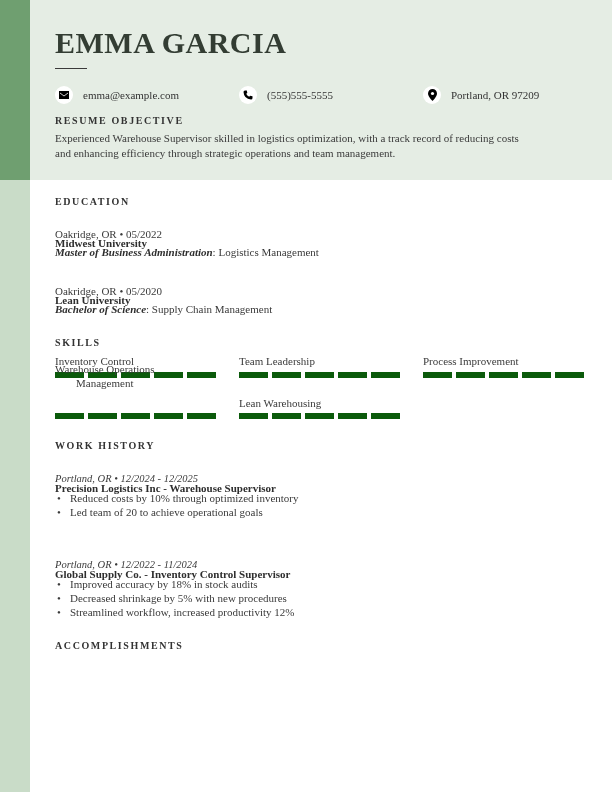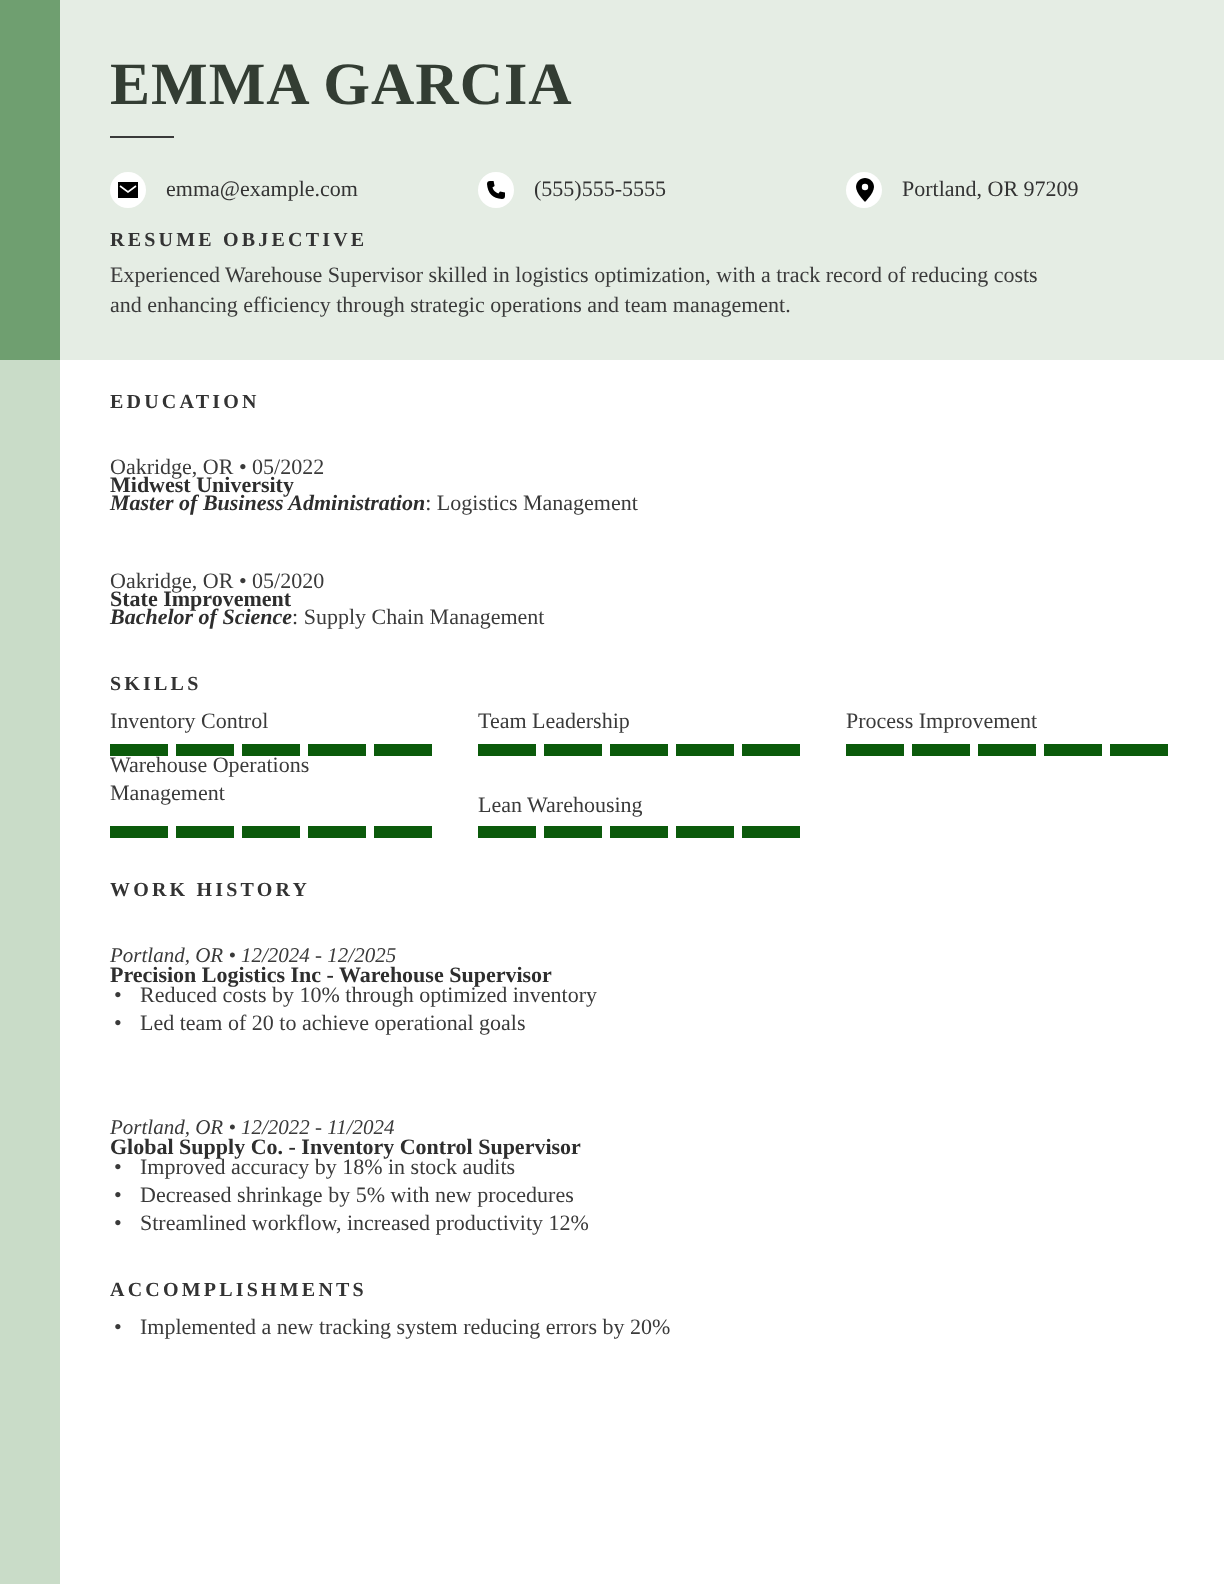--- a/index.html
+++ b/index.html
@@ -62,21 +62,21 @@
 
 <div class="sec-title" style="top:115px;">RESUME OBJECTIVE</div>
 <div class="text" style="top:131px;">Experienced Warehouse Supervisor skilled in logistics optimization, with a track record of reducing costs</div>
 <div class="text" style="top:146px;">and enhancing efficiency through strategic operations and team management.</div>
 
 <div class="sec-title" style="top:196px;">EDUCATION</div>
 <div class="text bold" style="top:212px;">Midwest University</div>
 <div class="text" style="top:227px;">Oakridge, OR  •  05/2022</div>
 <div class="text" style="top:245px;"><span class="ital bold" style="font-weight:bold;">Master of Business Administration</span><span>: Logistics Management</span></div>
 
-<div class="text bold" style="top:269px;">State Improvement</div>
+<div class="text bold" style="top:269px;">Lean University</div>
 <div class="text" style="top:284px;">Oakridge, OR  •  05/2020</div>
 <div class="text" style="top:302px;"><span class="ital bold">Bachelor of Science</span><span>: Supply Chain Management</span></div>
 
 <div class="sec-title" style="top:337px;">SKILLS</div>
 
 <div class="skill" style="left:55px; top:354px;">Inventory Control</div>
 <div class="bars" style="left:55px; top:372px;">
     <span></span>
     <span></span>
     <span></span>
@@ -95,21 +95,21 @@
 
 <div class="skill" style="left:423px; top:354px;">Process Improvement</div>
 <div class="bars" style="left:423px; top:372px;">
     <span></span>
     <span></span>
     <span></span>
     <span></span>
     <span></span>
   </div>
 
-<div class="skill" style="left:55px; top:376px;">
+<div class="skill" style="left:55px; top:362px;text-align:center;">
   <div>Warehouse Operations</div>
   <div>Management</div>
 </div>
 <div class="bars" style="left:55px; top:413px;">
     <span></span>
     <span></span>
     <span></span>
     <span></span>
     <span></span>
   </div>
@@ -134,14 +134,13 @@
 <div class="text bold" style="top:543px;">Global Supply Co. - Inventory Control Supervisor</div>
 <div class="text ital" style="top:557px; font-size:10.5px;">Portland, OR  •  12/2022 - 11/2024</div>
 <ul class="bul" style="top:577px;">
   <li>Improved accuracy by 18% in stock audits</li>
   <li>Decreased shrinkage by 5% with new procedures</li>
   <li>Streamlined workflow, increased productivity 12%</li>
 </ul>
 
 <div class="sec-title" style="top:640px;">ACCOMPLISHMENTS</div>
 <ul class="bul" style="top:657px;">
-  <li>Implemented a new tracking system reducing errors by 20%</li>
 </ul>
 
 </body></html>

